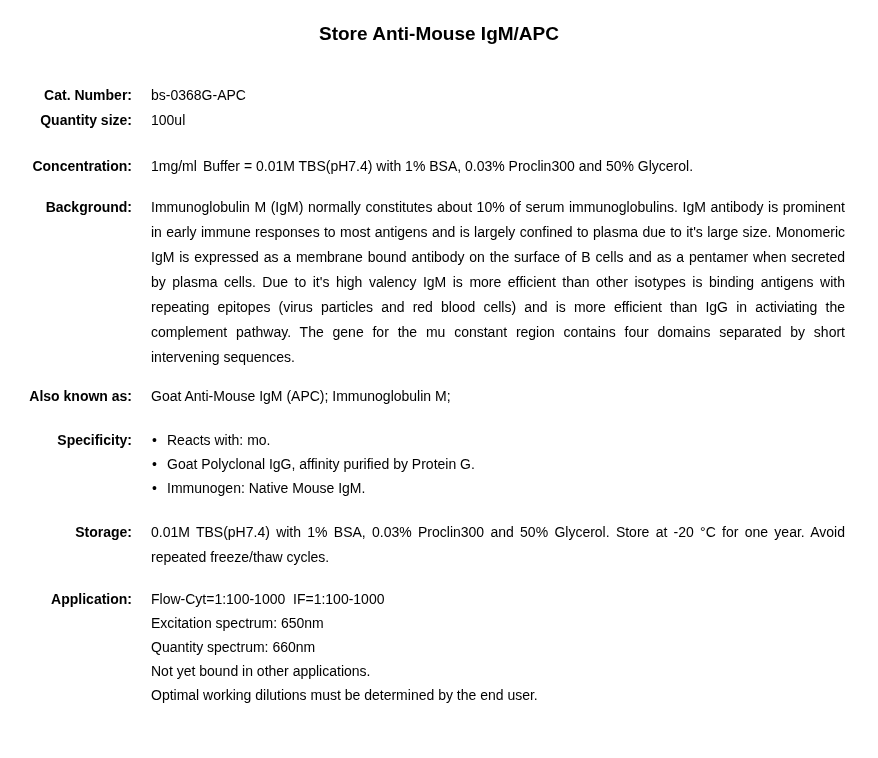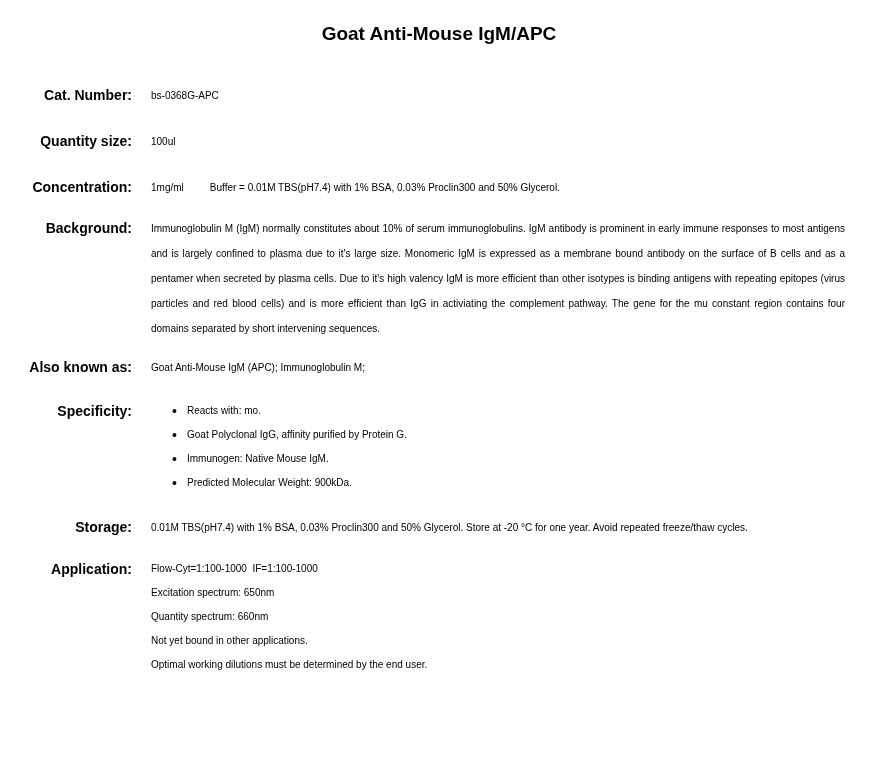--- a/index.html
+++ b/index.html
@@ -33,33 +33,33 @@
     text-align: right;
     font-weight: bold;
     font-size: 14px;
     line-height: 25px;
     white-space: nowrap;
   }
   .value {
     flex: 1;
     margin-left: 19px;
     padding-right: 33px;
-    font-size: 10px;
+    font-size: 14px;
     line-height: 25px;
   }
   .row-cat        { margin-top: 37px; }
-  .row-qty        { margin-top: 21px; }
+  .row-qty        { }
   .row-conc       { margin-top: 21px; }
   .row-background { margin-top: 16px; }
   .row-aka        { margin-top: 14px; }
-  .row-spec       { margin-top: 19px; gap: 20px; }
+  .row-spec       { margin-top: 19px; }
   .row-storage    { margin-top: 20px; }
   .row-app        { margin-top: 17px; }
   .justified { text-align: justify; }
-  .conc-primary { display: inline-block; margin-right: 26px; }
+  .conc-primary { display: inline-block; margin-right: 6px; }
   .bullet-list { list-style: none; }
   .bullet-list li {
     position: relative;
     padding-left: 16px;
     line-height: 24px;
   }
   .bullet-list li::before {
     content: "\2022";
     position: absolute;
     left: 1px;
@@ -69,21 +69,21 @@
   .app-line {
     line-height: 24px;
     white-space: pre-wrap;
   }
 </style>
 </head>
 <body style="color: rgb(0, 0, 0); background: rgb(255, 255, 255);">
 
 <div class="page">
 
-  <div class="doc-title">Goat Anti-Mouse IgM/APC</div>
+  <div class="doc-title">Store Anti-Mouse IgM/APC</div>
 
   <div class="row row-cat">
     <div class="label">Cat. Number:</div>
     <div class="value">bs-0368G-APC</div>
   </div>
 
   <div class="row row-qty">
     <div class="label">Quantity size:</div>
     <div class="value">100ul</div>
   </div>
@@ -105,21 +105,20 @@
     <div class="value">Goat Anti-Mouse IgM (APC); Immunoglobulin M;</div>
   </div>
 
   <div class="row row-spec">
     <div class="label">Specificity:</div>
     <div class="value">
       <ul class="bullet-list">
         <li>Reacts with: mo.</li>
         <li>Goat Polyclonal IgG, affinity purified by Protein G.</li>
         <li>Immunogen: Native Mouse IgM.</li>
-        <li>Predicted Molecular Weight: 900kDa.</li>
       </ul>
     </div>
   </div>
 
   <div class="row row-storage">
     <div class="label">Storage:</div>
     <div class="value justified">0.01M TBS(pH7.4) with 1% BSA, 0.03% Proclin300 and 50% Glycerol. Store at -20 °C for one year. Avoid repeated freeze/thaw cycles.</div>
   </div>
 
   <div class="row row-app">

